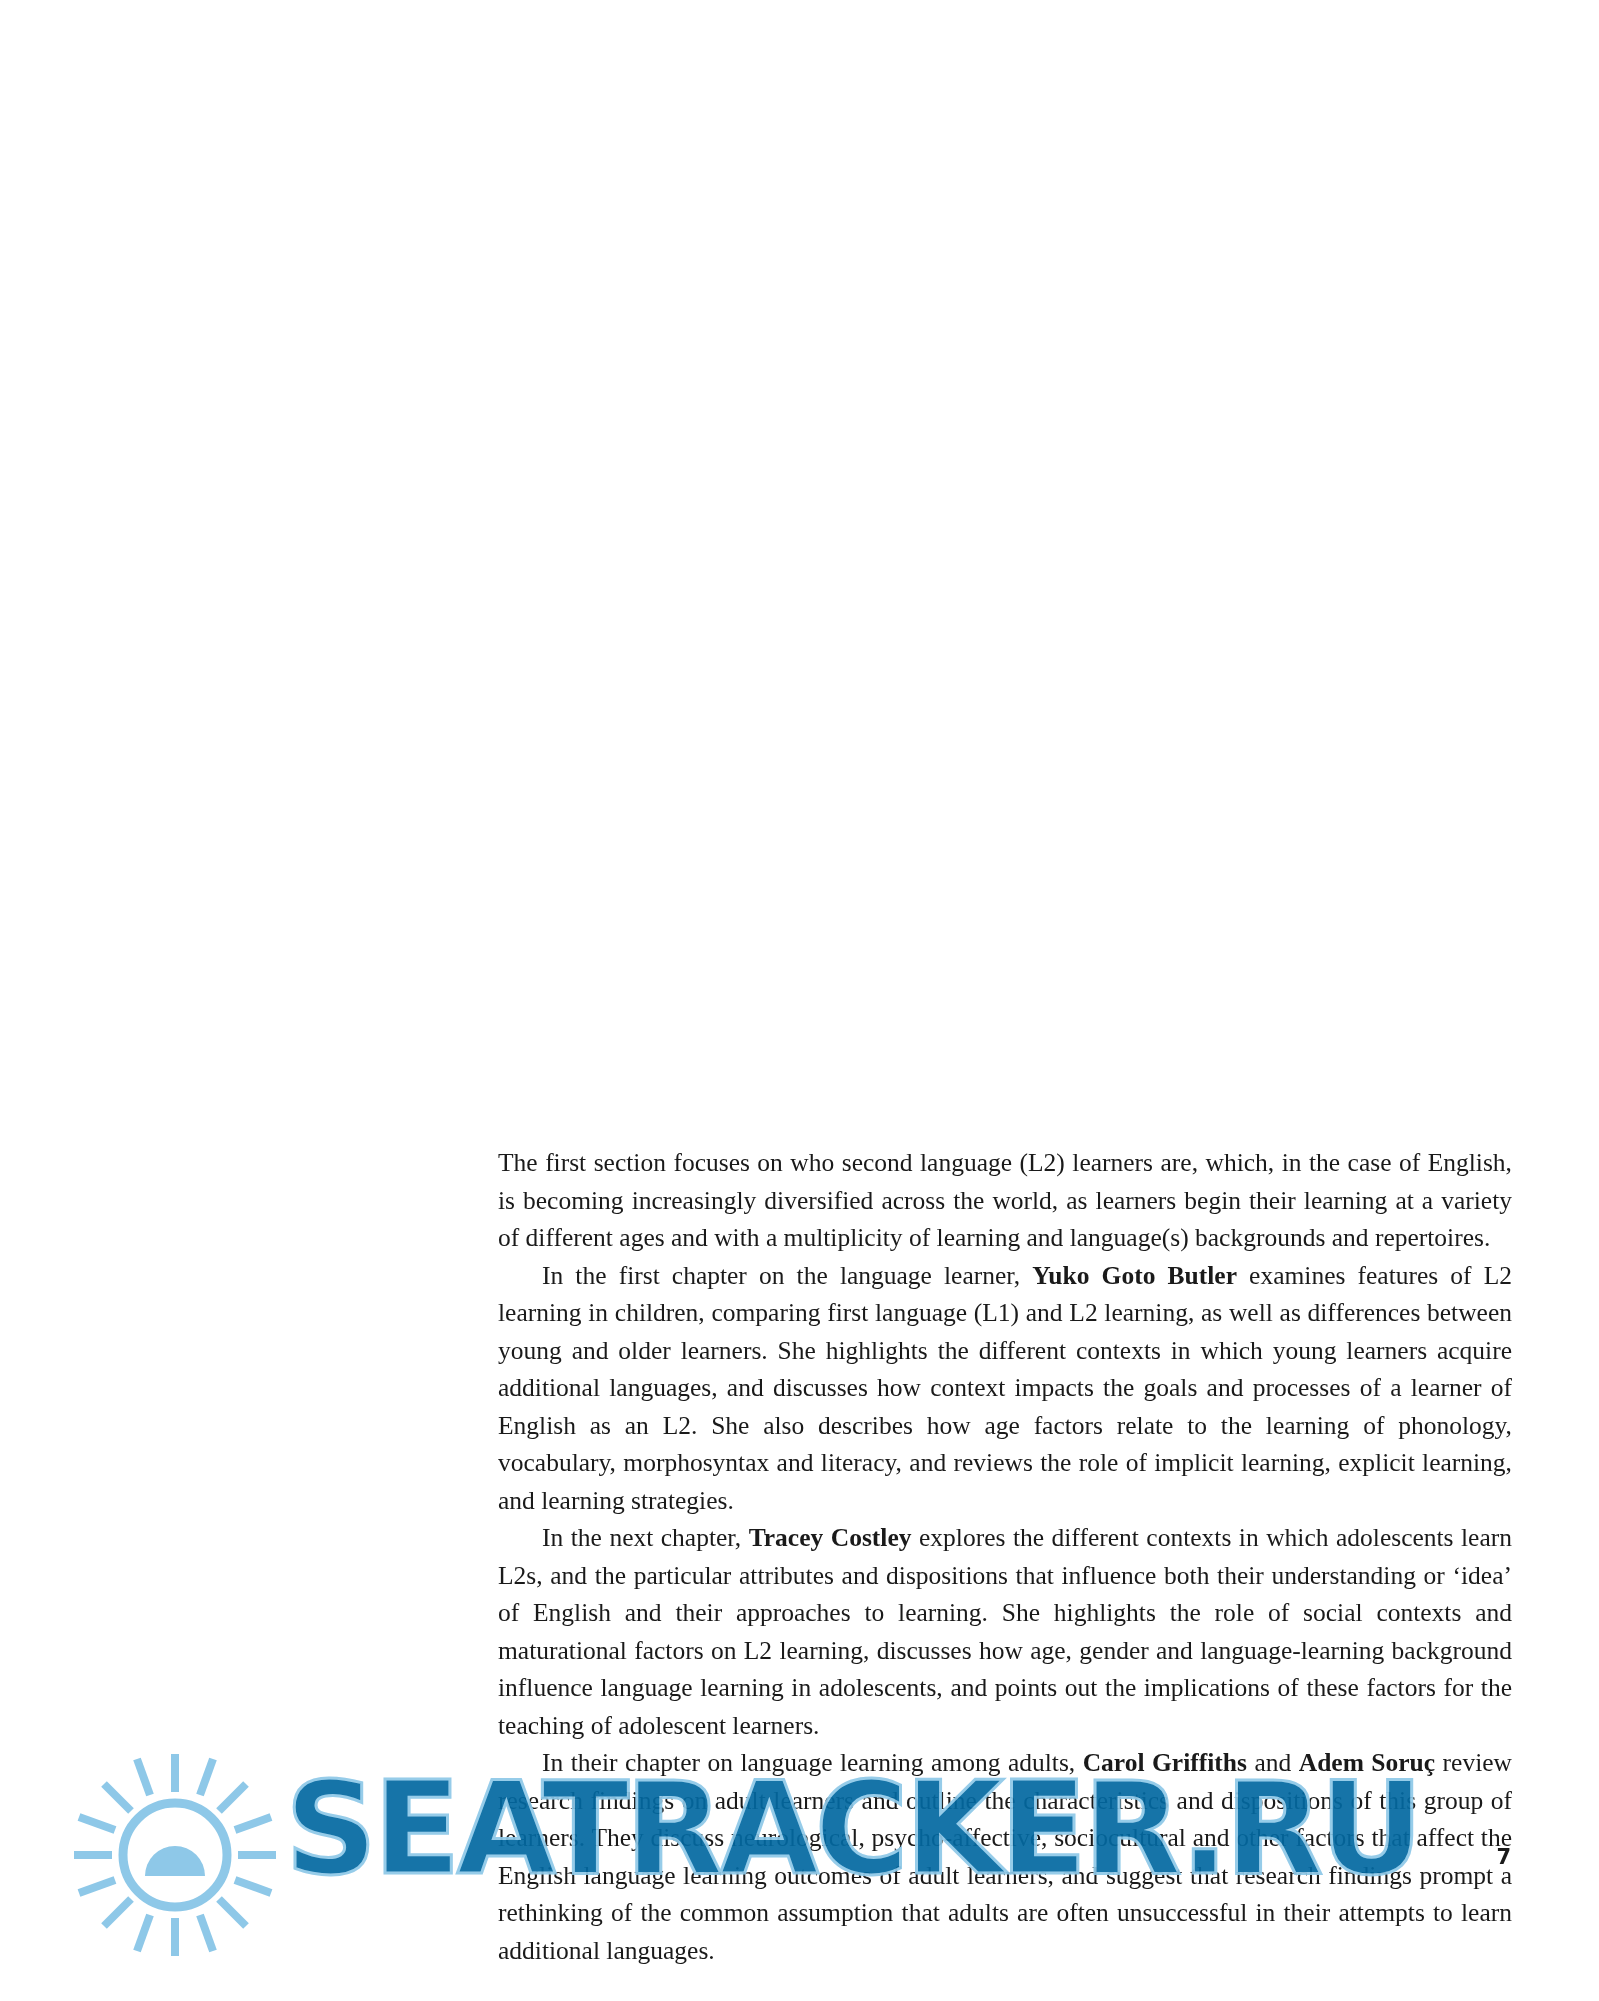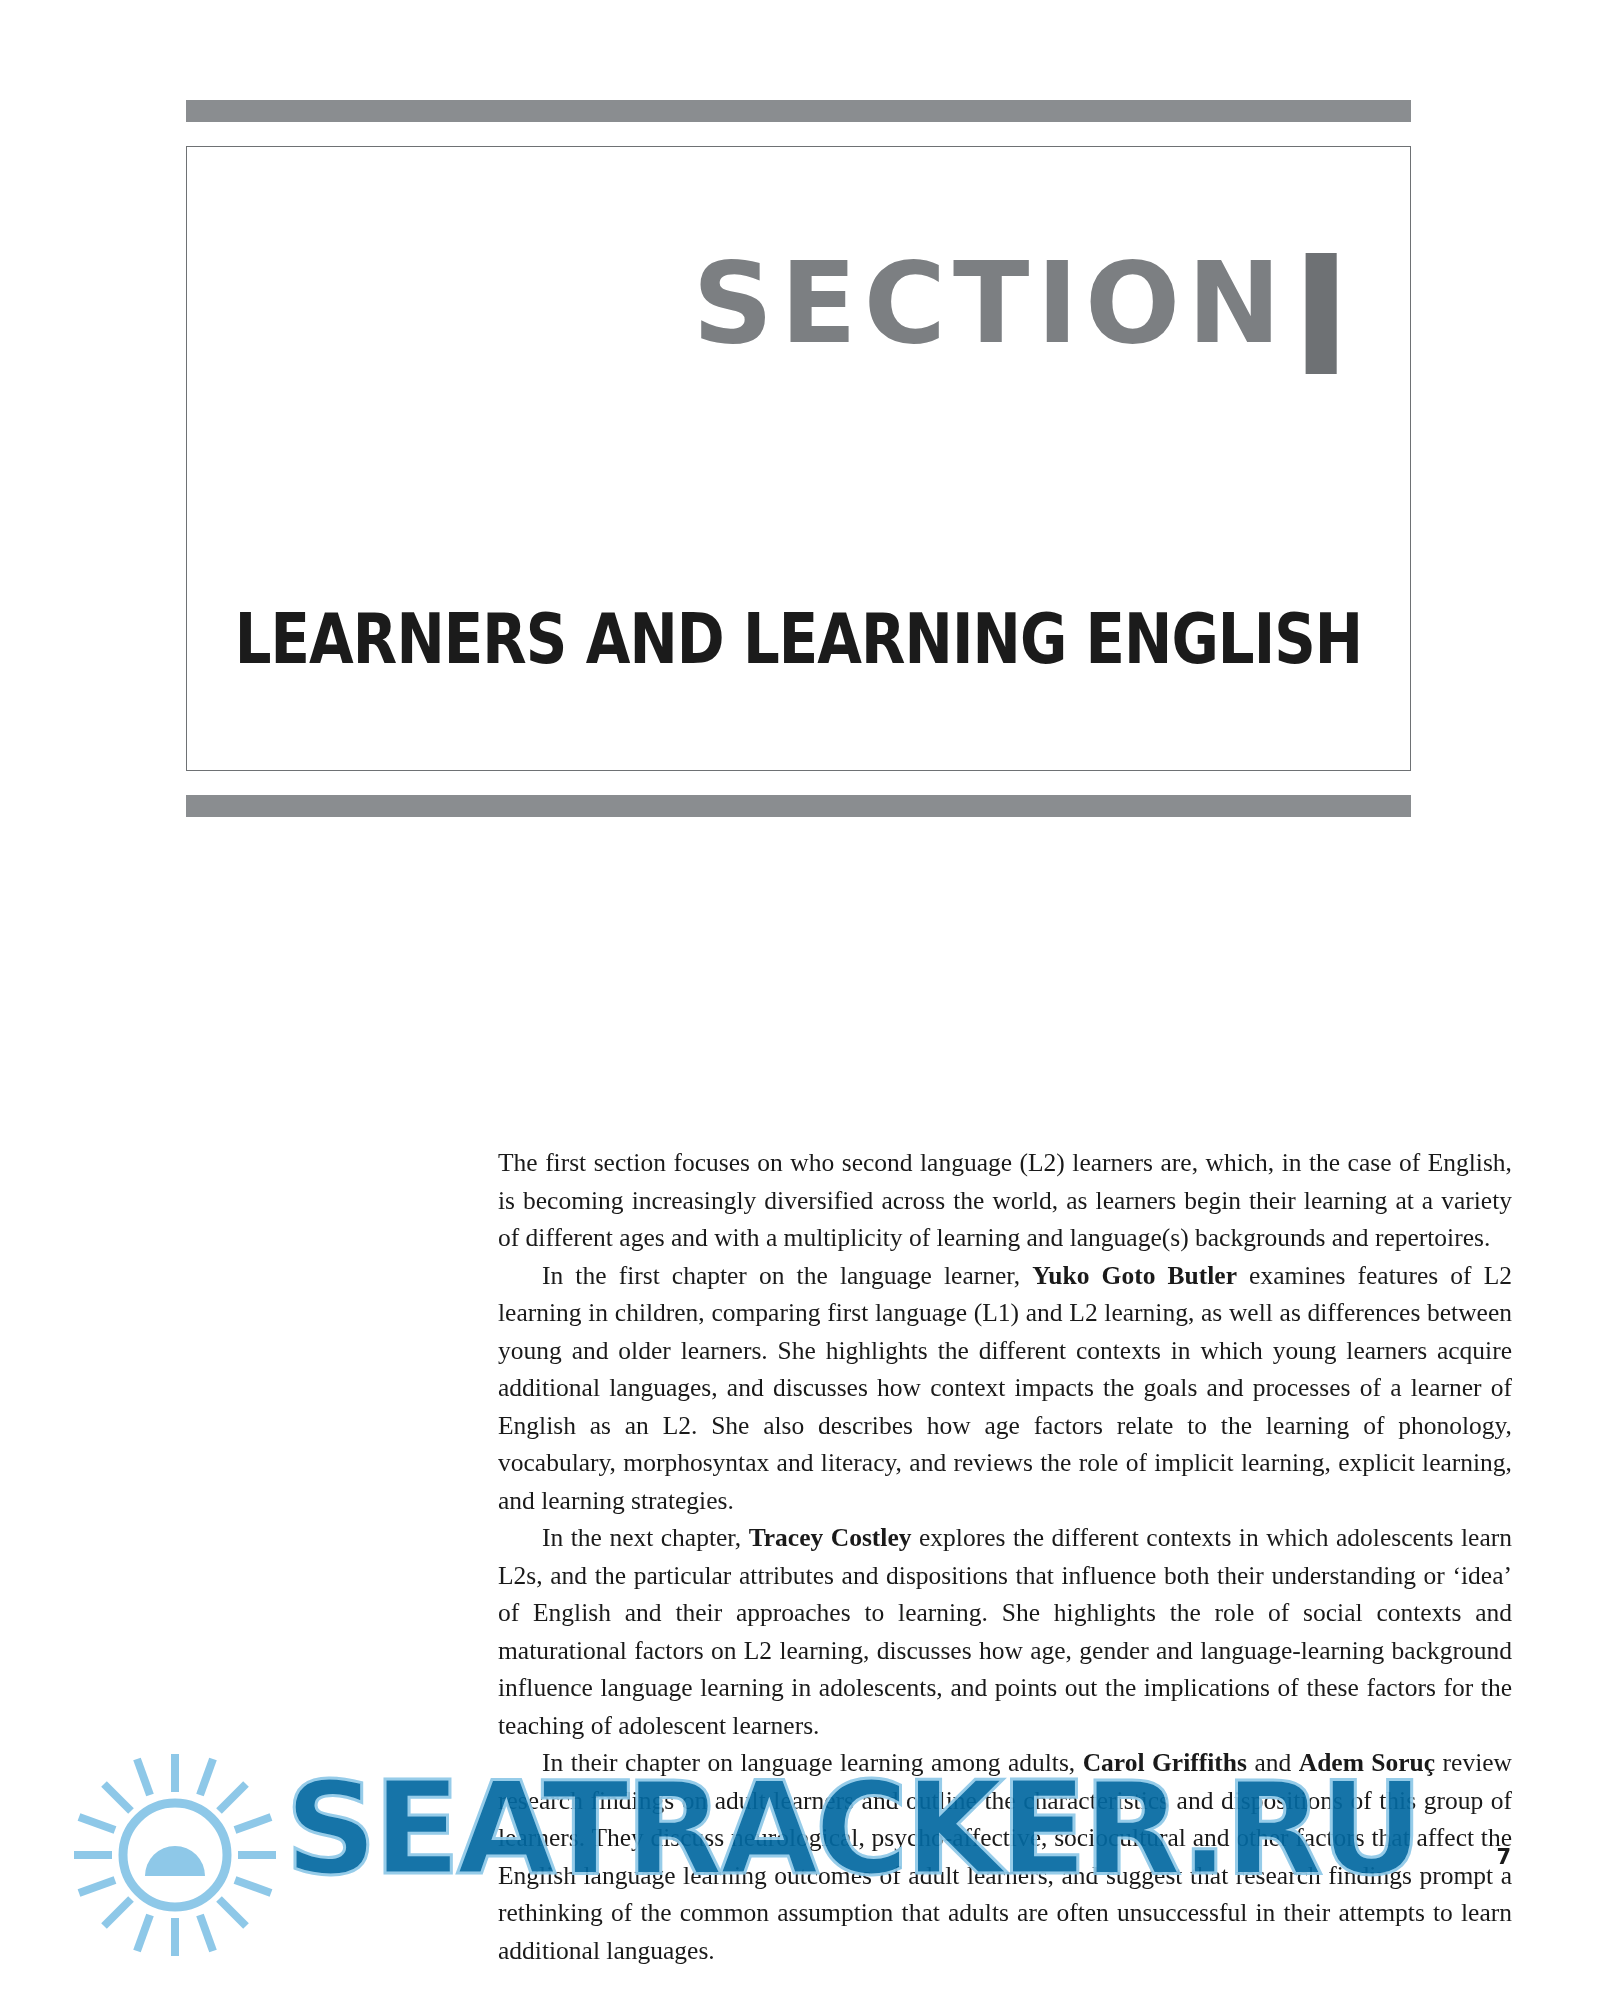--- a/index.html
+++ b/index.html
@@ -141,31 +141,20 @@
     top: 10px;
     width: 210px;
     height: 210px;
   }
 </style>
 </head>
 <body>
 
 <div class="page">
 
-  <div class="banner-wrap">
-    <div class="banner-bar"></div>
-
-    <div class="banner-box">
-      <div class="section-word">SECTION</div>
-      <div class="section-number">I</div>
-      <div class="section-title">LEARNERS AND LEARNING ENGLISH</div>
-    </div>
-
-    <div class="banner-bar"></div>
-  </div>
 
   <div class="body-text">
     <p>The first section focuses on who second language (L2) learners are, which, in the case of English, is becoming increasingly diversified across the world, as learners begin their learning at a variety of different ages and with a multiplicity of learning and language(s) backgrounds and repertoires.</p>
     <p>In the first chapter on the language learner, <b>Yuko Goto Butler</b> examines features of L2 learning in children, comparing first language (L1) and L2 learning, as well as differences between young and older learners. She highlights the different contexts in which young learners acquire additional languages, and discusses how context impacts the goals and processes of a learner of English as an L2. She also describes how age factors relate to the learning of phonology, vocabulary, morphosyntax and literacy, and reviews the role of implicit learning, explicit learning, and learning strategies.</p>
     <p>In the next chapter, <b>Tracey Costley</b> explores the different contexts in which adolescents learn L2s, and the particular attributes and dispositions that influence both their understanding or ‘idea’ of English and their approaches to learning. She highlights the role of social contexts and maturational factors on L2 learning, discusses how age, gender and language-learning background influence language learning in adolescents, and points out the implications of these factors for the teaching of adolescent learners.</p>
     <p>In their chapter on language learning among adults, <b>Carol Griffiths</b> and <b>Adem Soruç</b> review research findings on adult learners and outline the characteristics and dispositions of this group of learners. They discuss neurological, psycho-affective, sociocultural and other factors that affect the English language learning outcomes of adult learners, and suggest that research findings prompt a rethinking of the common assumption that adults are often unsuccessful in their attempts to learn additional languages.</p>
   </div>
 
   <div class="page-number">7</div>
 

